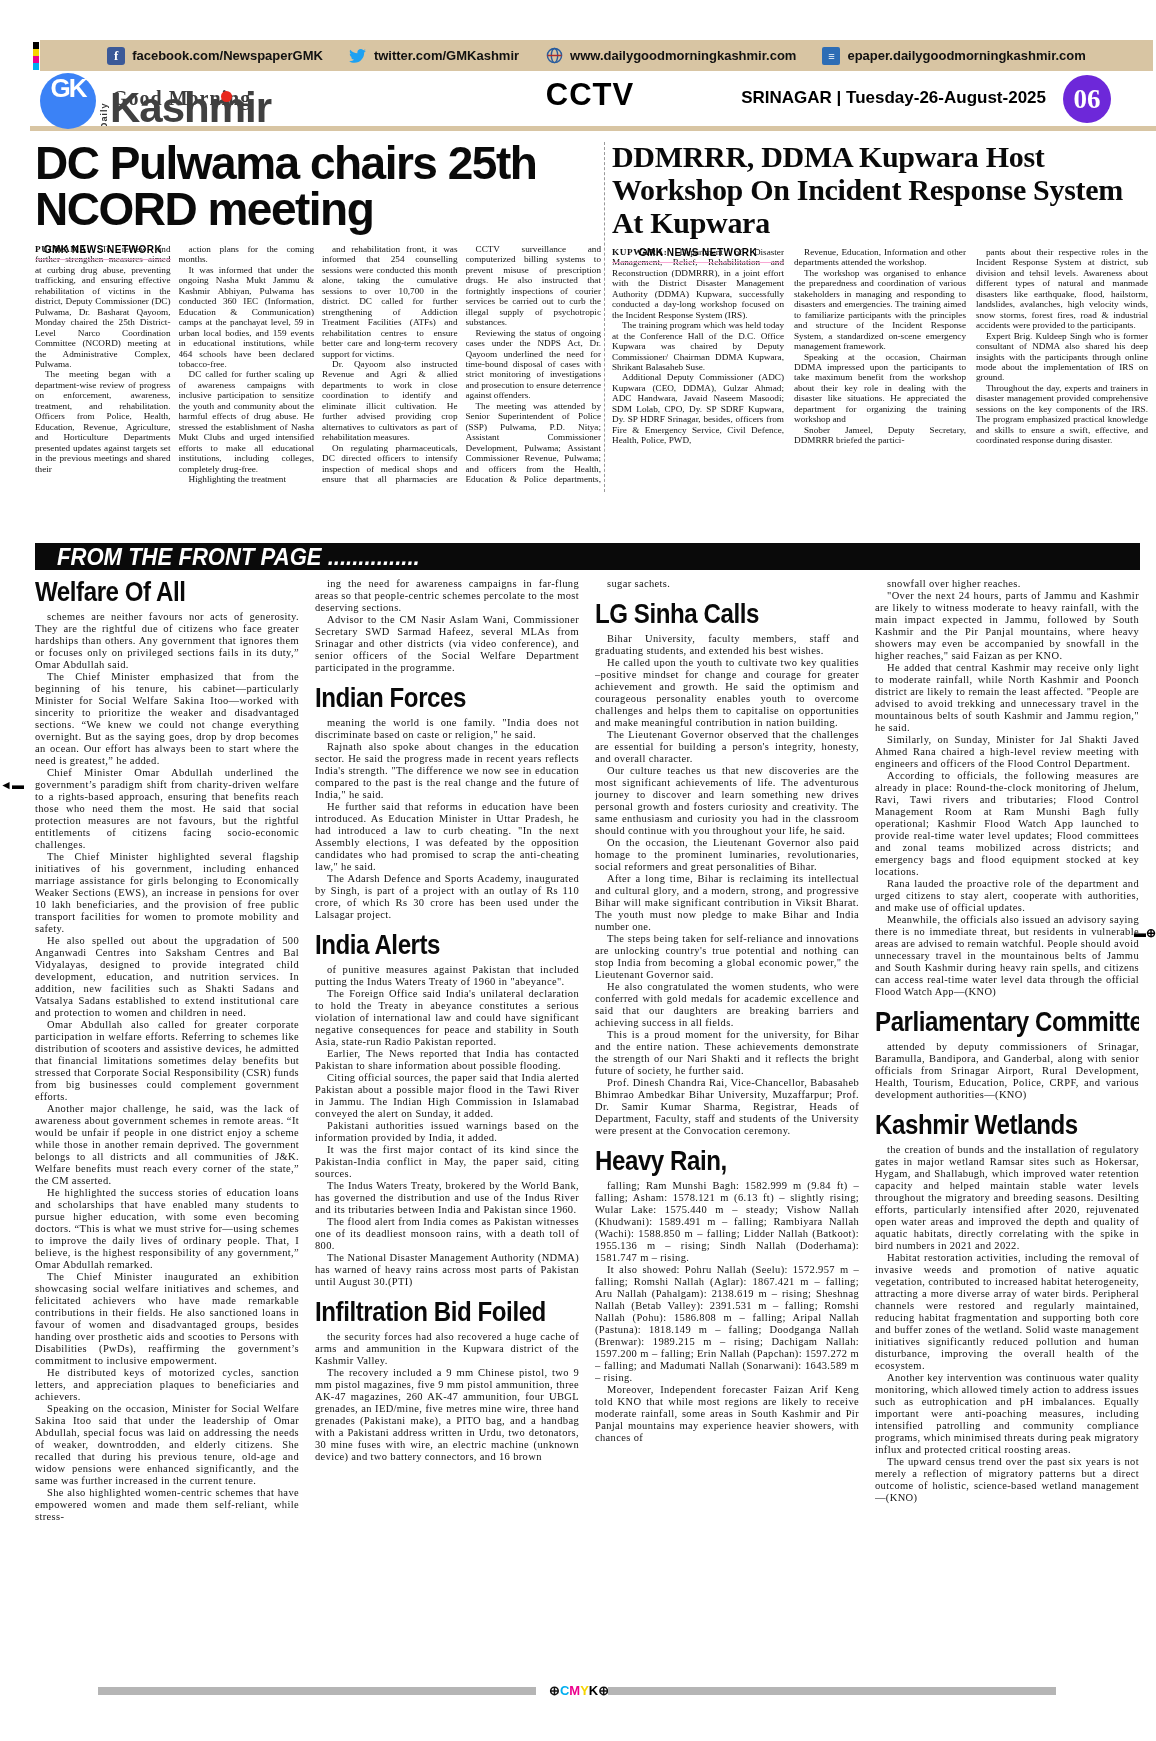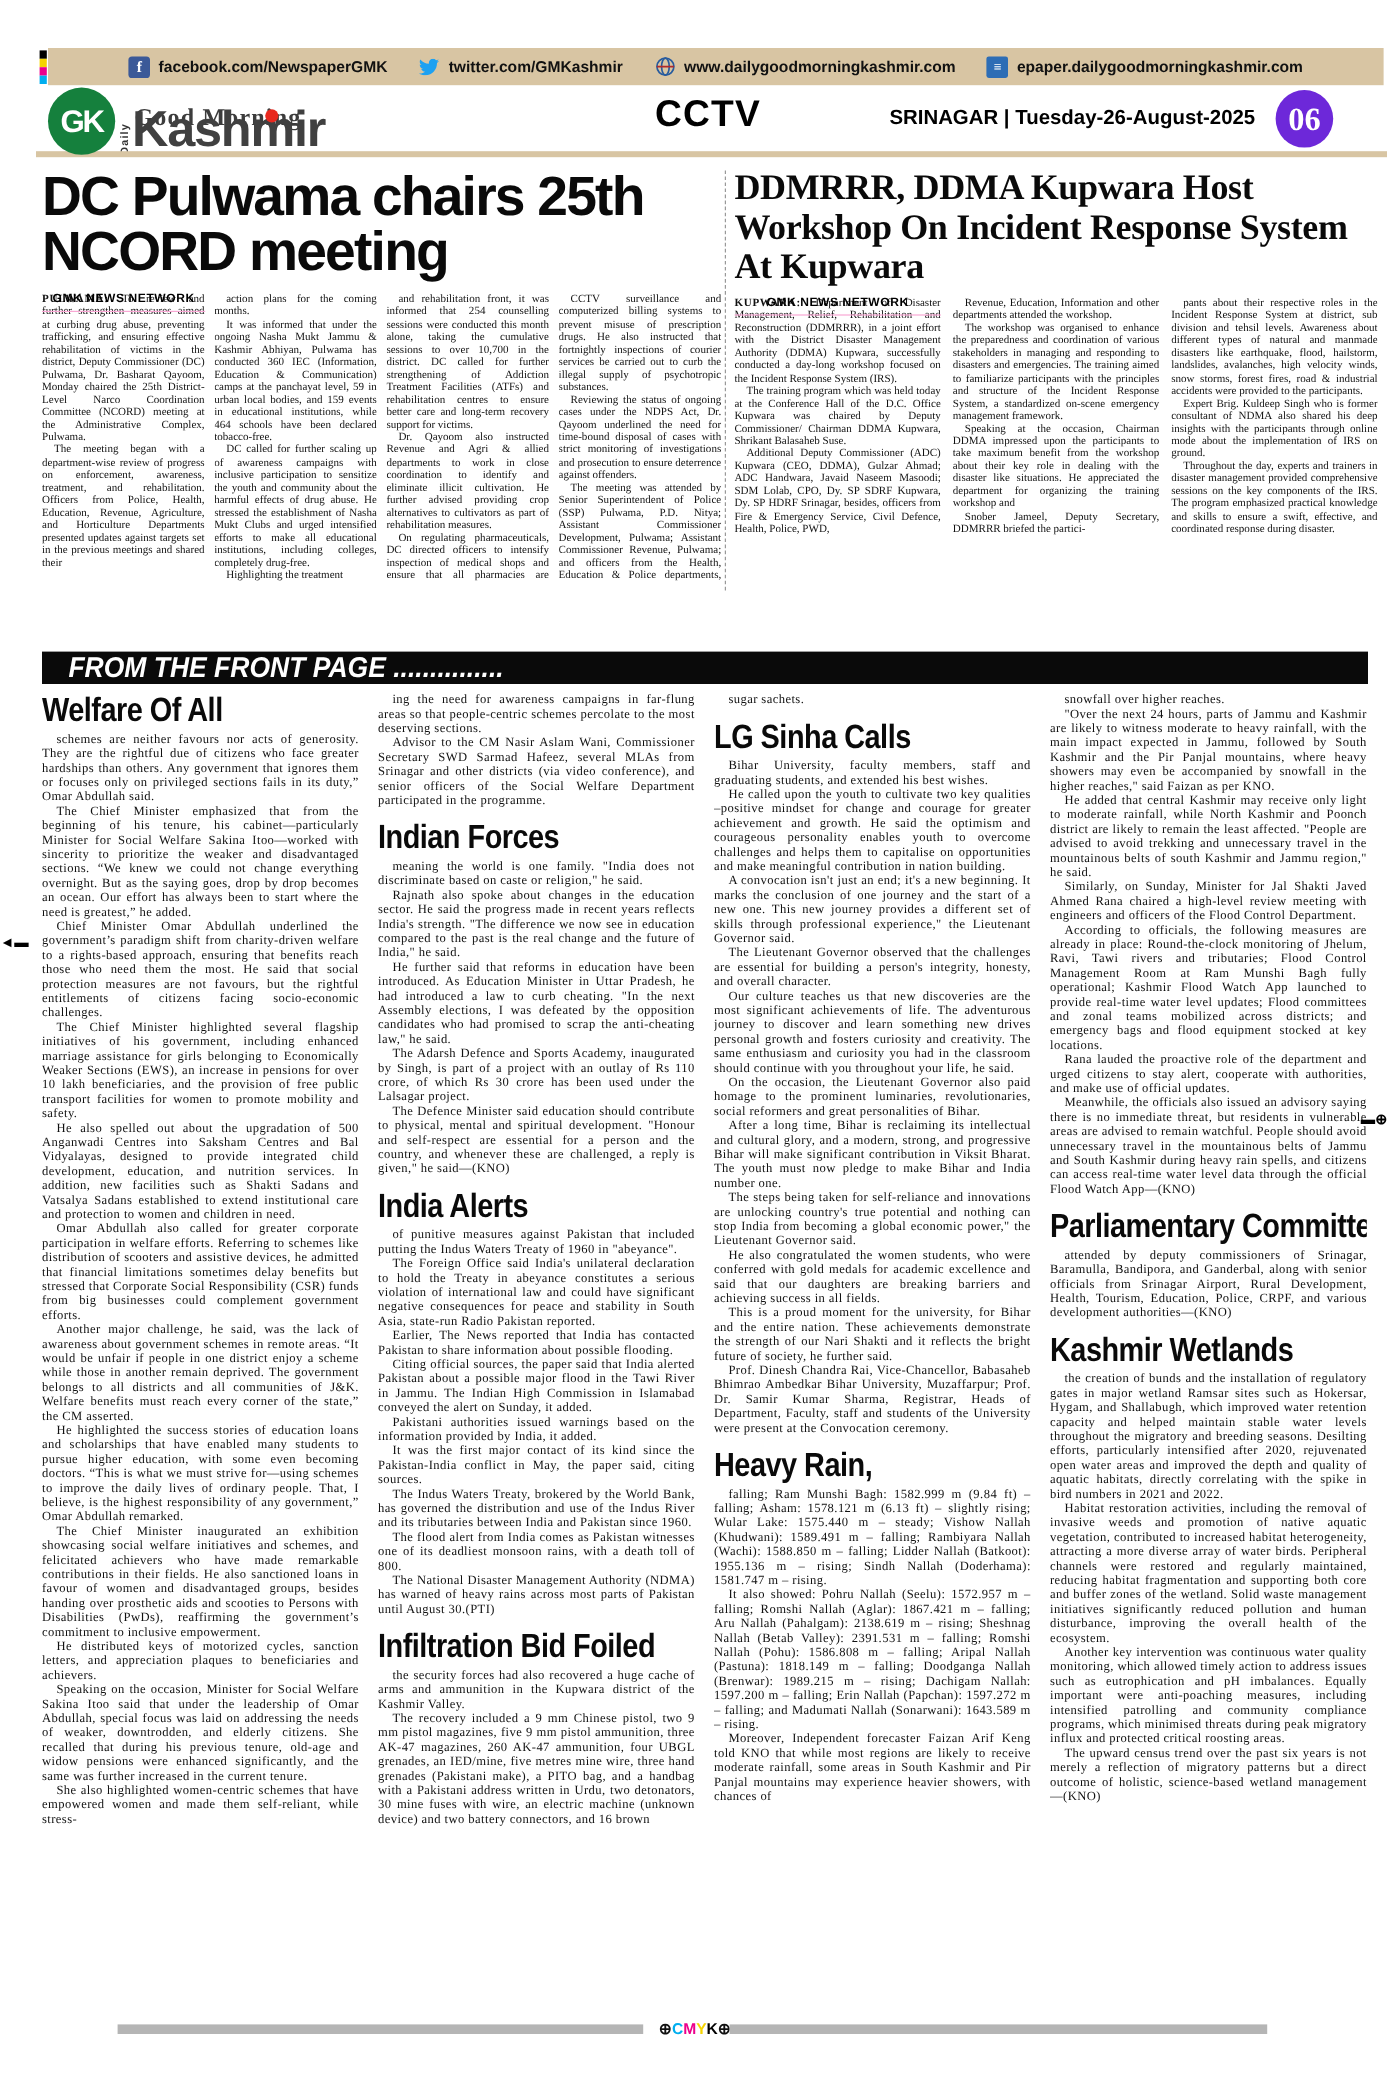--- a/index.html
+++ b/index.html
@@ -12,22 +12,22 @@
   .ticon{width:18px;height:18px;display:inline-flex;align-items:center;justify-content:center;}
   .fb{background:#3b5998;color:#fff;border-radius:3px;font:700 13px "Liberation Serif",serif;}
   .tw{color:#1da1f2;font-size:17px;}
   .globe{color:#275b9e;font-size:16px;}
   .ep{background:#2d6db5;color:#fff;border-radius:2px;font:700 11px "Liberation Sans",sans-serif;}
   
   .regstack{position:absolute;left:33px;top:42px;width:6px;}
   .regstack div{width:6px;height:7px;}
   
   .masthead{position:absolute;left:0;top:71px;width:1156px;height:58px;}
-  .gk-logo{position:absolute;left:40px;top:2px;width:56px;height:56px;border-radius:50%;background:#15803d;
-           display:flex;align-items:center;justify-content:center;z-index:3;
+  .gk-logo{position:absolute;left:40px;top:2px;width:56px;height:56px;border-radius:50%;background:#3b82f6;
+           display:flex;justify-content:center;z-index:3;
            font:700 26px "Liberation Sans",sans-serif;color:#fff;letter-spacing:-2px;}
   .gm{position:absolute;left:112px;top:16px;font:700 20px "Liberation Serif",serif;color:#3c3c3c;letter-spacing:1px;}
   .daily{position:absolute;left:99px;top:26px;font:700 9px "Liberation Sans",sans-serif;color:#333;
          writing-mode:vertical-rl;transform:rotate(180deg);letter-spacing:1px;height:32px;}
   .kashmir{position:absolute;left:110px;top:16px;font:700 42px/42px "Liberation Sans",sans-serif;
            color:#404040;letter-spacing:-1px;z-index:3;}
   .red-dot{position:absolute;left:221px;top:20px;width:11px;height:11px;border-radius:50%;background:#e8281e;z-index:4;}
   .news{position:absolute;left:500px;top:6px;width:180px;text-align:center;
         font:900 31px "Liberation Sans",sans-serif;color:#000;letter-spacing:1px;}
   .dateline{position:absolute;right:110px;top:17px;font:700 17px "Liberation Sans",sans-serif;color:#000;}
@@ -207,41 +207,39 @@
         <p>She also highlighted women-centric schemes that have empowered women and made them self-reliant, while stress-</p>
       </div>
     <div class="fcol">
         <p>ing the need for awareness campaigns in far-flung areas so that people-centric schemes percolate to the most deserving sections.</p>
         <p>Advisor to the CM Nasir Aslam Wani, Commissioner Secretary SWD Sarmad Hafeez, several MLAs from Srinagar and other districts (via video conference), and senior officers of the Social Welfare Department participated in the programme.</p>
         <h3>Indian Forces</h3>
         <p>meaning the world is one family. "India does not discriminate based on caste or religion," he said.</p>
         <p>Rajnath also spoke about changes in the education sector. He said the progress made in recent years reflects India's strength. "The difference we now see in education compared to the past is the real change and the future of India," he said.</p>
         <p>He further said that reforms in education have been introduced. As Education Minister in Uttar Pradesh, he had introduced a law to curb cheating. "In the next Assembly elections, I was defeated by the opposition candidates who had promised to scrap the anti-cheating law," he said.</p>
         <p>The Adarsh Defence and Sports Academy, inaugurated by Singh, is part of a project with an outlay of Rs 110 crore, of which Rs 30 crore has been used under the Lalsagar project.</p>
-        <p>The Defence Minister said education should contribute to physical, mental and spiritual development. "Honour and self-respect are essential for a person and the country, and whenever these are challenged, a reply is given," he said—(KNO)</p>
         <h3>India Alerts</h3>
         <p>of punitive measures against Pakistan that included putting the Indus Waters Treaty of 1960 in "abeyance".</p>
         <p>The Foreign Office said India's unilateral declaration to hold the Treaty in abeyance constitutes a serious violation of international law and could have significant negative consequences for peace and stability in South Asia, state-run Radio Pakistan reported.</p>
         <p>Earlier, The News reported that India has contacted Pakistan to share information about possible flooding.</p>
         <p>Citing official sources, the paper said that India alerted Pakistan about a possible major flood in the Tawi River in Jammu. The Indian High Commission in Islamabad conveyed the alert on Sunday, it added.</p>
         <p>Pakistani authorities issued warnings based on the information provided by India, it added.</p>
         <p>It was the first major contact of its kind since the Pakistan-India conflict in May, the paper said, citing sources.</p>
         <p>The Indus Waters Treaty, brokered by the World Bank, has governed the distribution and use of the Indus River and its tributaries between India and Pakistan since 1960.</p>
         <p>The flood alert from India comes as Pakistan witnesses one of its deadliest monsoon rains, with a death toll of 800.</p>
         <p>The National Disaster Management Authority (NDMA) has warned of heavy rains across most parts of Pakistan until August 30.(PTI)</p>
         <h3>Infiltration Bid Foiled</h3>
         <p>the security forces had also recovered a huge cache of arms and ammunition in the Kupwara district of the Kashmir Valley.</p>
         <p>The recovery included a 9 mm Chinese pistol, two 9 mm pistol magazines, five 9 mm pistol ammunition, three AK-47 magazines, 260 AK-47 ammunition, four UBGL grenades, an IED/mine, five metres mine wire, three hand grenades (Pakistani make), a PITO bag, and a handbag with a Pakistani address written in Urdu, two detonators, 30 mine fuses with wire, an electric machine (unknown device) and two battery connectors, and 16 brown</p>
       </div>
     <div class="fcol">
         <p>sugar sachets.</p>
         <h3>LG Sinha Calls</h3>
         <p>Bihar University, faculty members, staff and graduating students, and extended his best wishes.</p>
         <p>He called upon the youth to cultivate two key qualities –positive mindset for change and courage for greater achievement and growth. He said the optimism and courageous personality enables youth to overcome challenges and helps them to capitalise on opportunities and make meaningful contribution in nation building.</p>
-        <p>A convocation isn't just an end; it's a new beginning. It marks the conclusion of one journey and the start of a new one. This new journey provides a different set of skills through professional experience," the Lieutenant Governor said.</p>
         <p>The Lieutenant Governor observed that the challenges are essential for building a person's integrity, honesty, and overall character.</p>
         <p>Our culture teaches us that new discoveries are the most significant achievements of life. The adventurous journey to discover and learn something new drives personal growth and fosters curiosity and creativity. The same enthusiasm and curiosity you had in the classroom should continue with you throughout your life, he said.</p>
         <p>On the occasion, the Lieutenant Governor also paid homage to the prominent luminaries, revolutionaries, social reformers and great personalities of Bihar.</p>
         <p>After a long time, Bihar is reclaiming its intellectual and cultural glory, and a modern, strong, and progressive Bihar will make significant contribution in Viksit Bharat. The youth must now pledge to make Bihar and India number one.</p>
         <p>The steps being taken for self-reliance and innovations are unlocking country's true potential and nothing can stop India from becoming a global economic power," the Lieutenant Governor said.</p>
         <p>He also congratulated the women students, who were conferred with gold medals for academic excellence and said that our daughters are breaking barriers and achieving success in all fields.</p>
         <p>This is a proud moment for the university, for Bihar and the entire nation. These achievements demonstrate the strength of our Nari Shakti and it reflects the bright future of society, he further said.</p>
         <p>Prof. Dinesh Chandra Rai, Vice-Chancellor, Babasaheb Bhimrao Ambedkar Bihar University, Muzaffarpur; Prof. Dr. Samir Kumar Sharma, Registrar, Heads of Department, Faculty, staff and students of the University were present at the Convocation ceremony.</p>
         <h3>Heavy Rain,</h3>
         <p>falling; Ram Munshi Bagh: 1582.999 m (9.84 ft) – falling; Asham: 1578.121 m (6.13 ft) – slightly rising; Wular Lake: 1575.440 m – steady; Vishow Nallah (Khudwani): 1589.491 m – falling; Rambiyara Nallah (Wachi): 1588.850 m – falling; Lidder Nallah (Batkoot): 1955.136 m – rising; Sindh Nallah (Doderhama): 1581.747 m – rising.</p>

